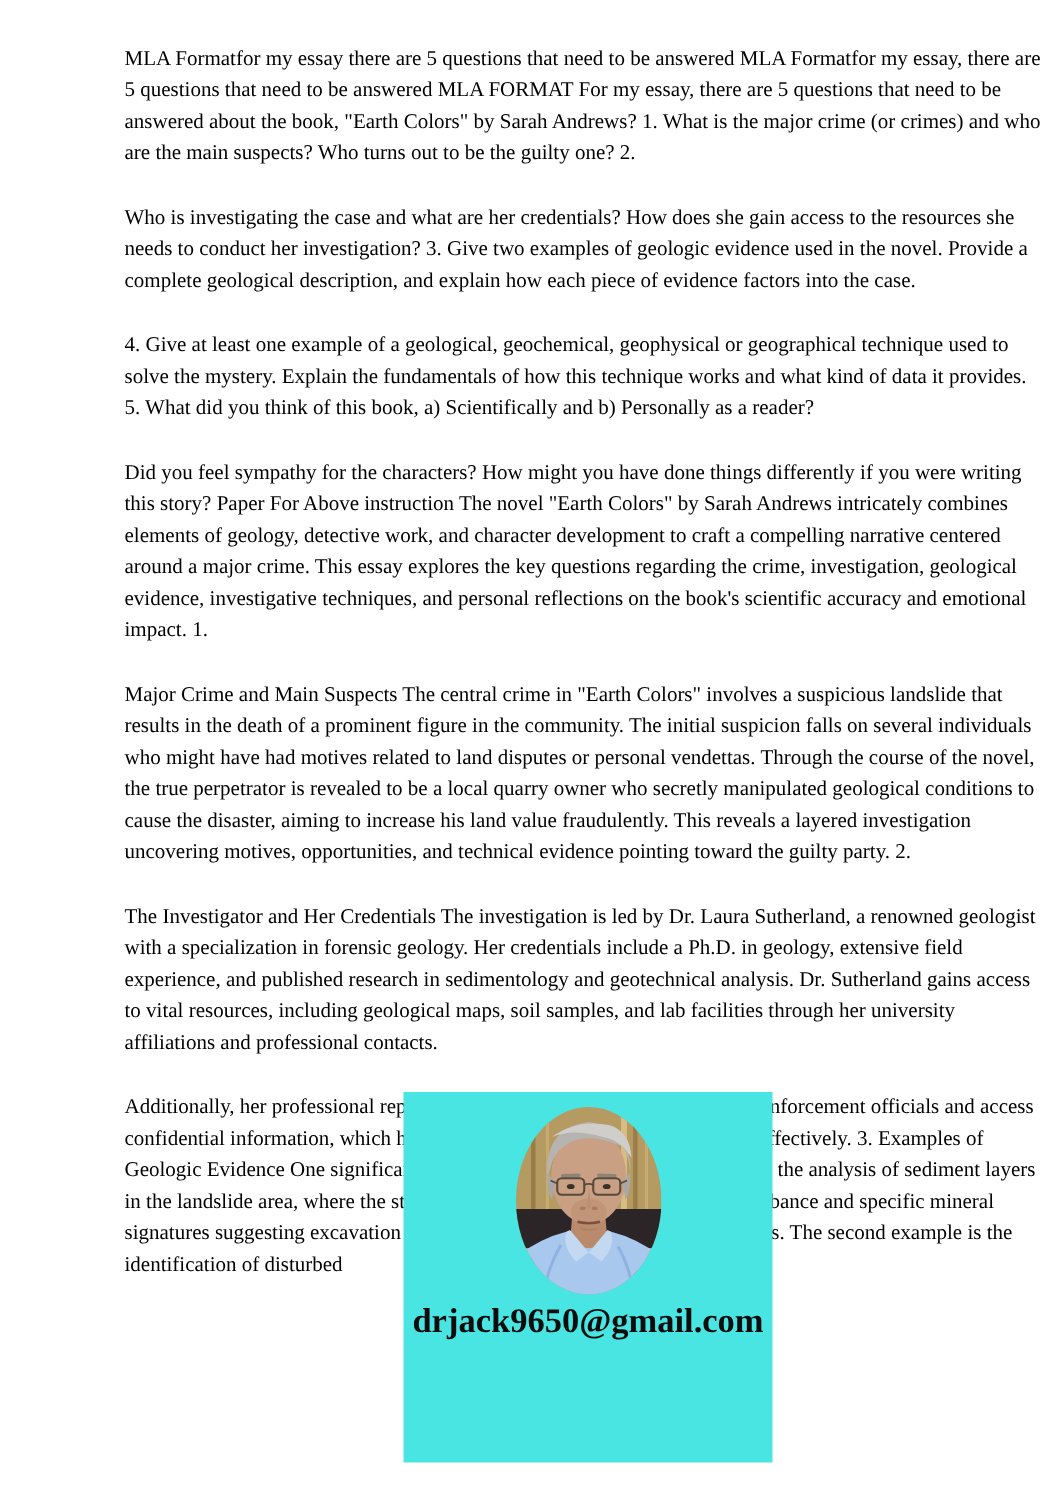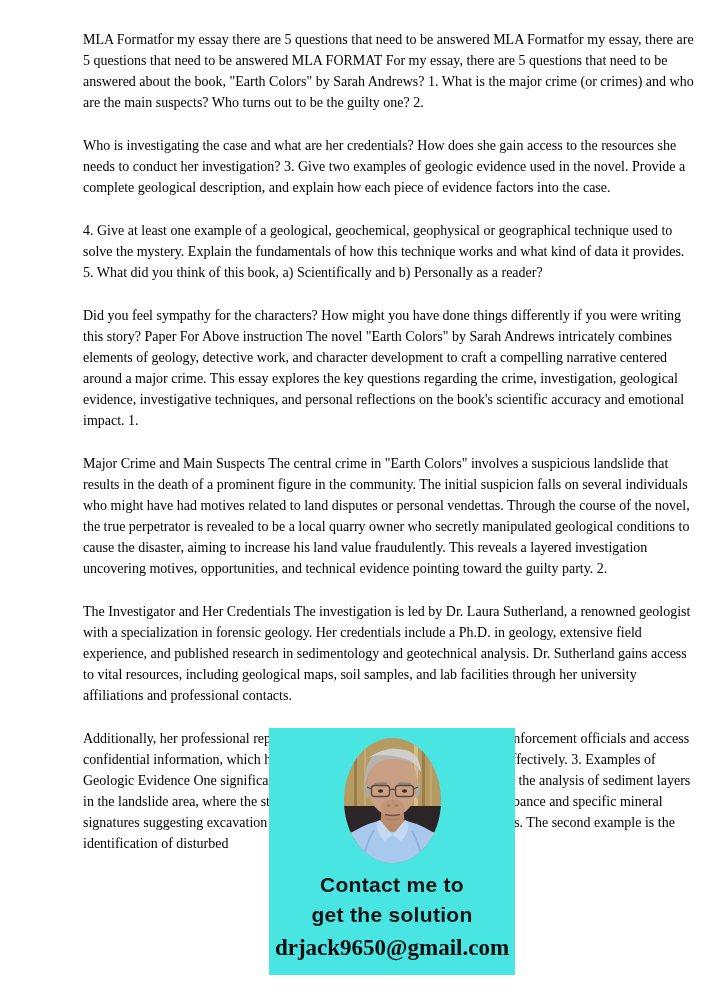--- a/index.html
+++ b/index.html
@@ -113,20 +113,16 @@
           <ellipse cx="36.5" cy="53" rx="2.6" ry="1.7" fill="#3b2f27"></ellipse>
           <ellipse cx="60.5" cy="53" rx="2.6" ry="1.7" fill="#3b2f27"></ellipse>
           <path d="M 48.5 54 L 47.5 66 Q 48.5 68 50 66 Z" fill="#bb8f72"></path>
           <ellipse cx="44.5" cy="67.5" rx="2" ry="1.2" fill="#a87a5e"></ellipse>
           <ellipse cx="52.5" cy="67.5" rx="2" ry="1.2" fill="#a87a5e"></ellipse>
           <path d="M 41 76.5 Q 48.5 78.5 56 76.5" stroke="#7c4f3e" stroke-width="1.6" fill="none"></path>
           <path d="M 43 81 Q 48.5 83 54 81" stroke="#b0825f" stroke-width="1" fill="none"></path>
         </g>
       </svg>
     </div>
-    <div class="headline">
-      <span>Contact me to</span><br>
-      <span>get the solution</span>
-    </div>
     <div class="email">drjack9650@gmail.com</div>
   </div>
 
 </div>
 
 </body></html>

